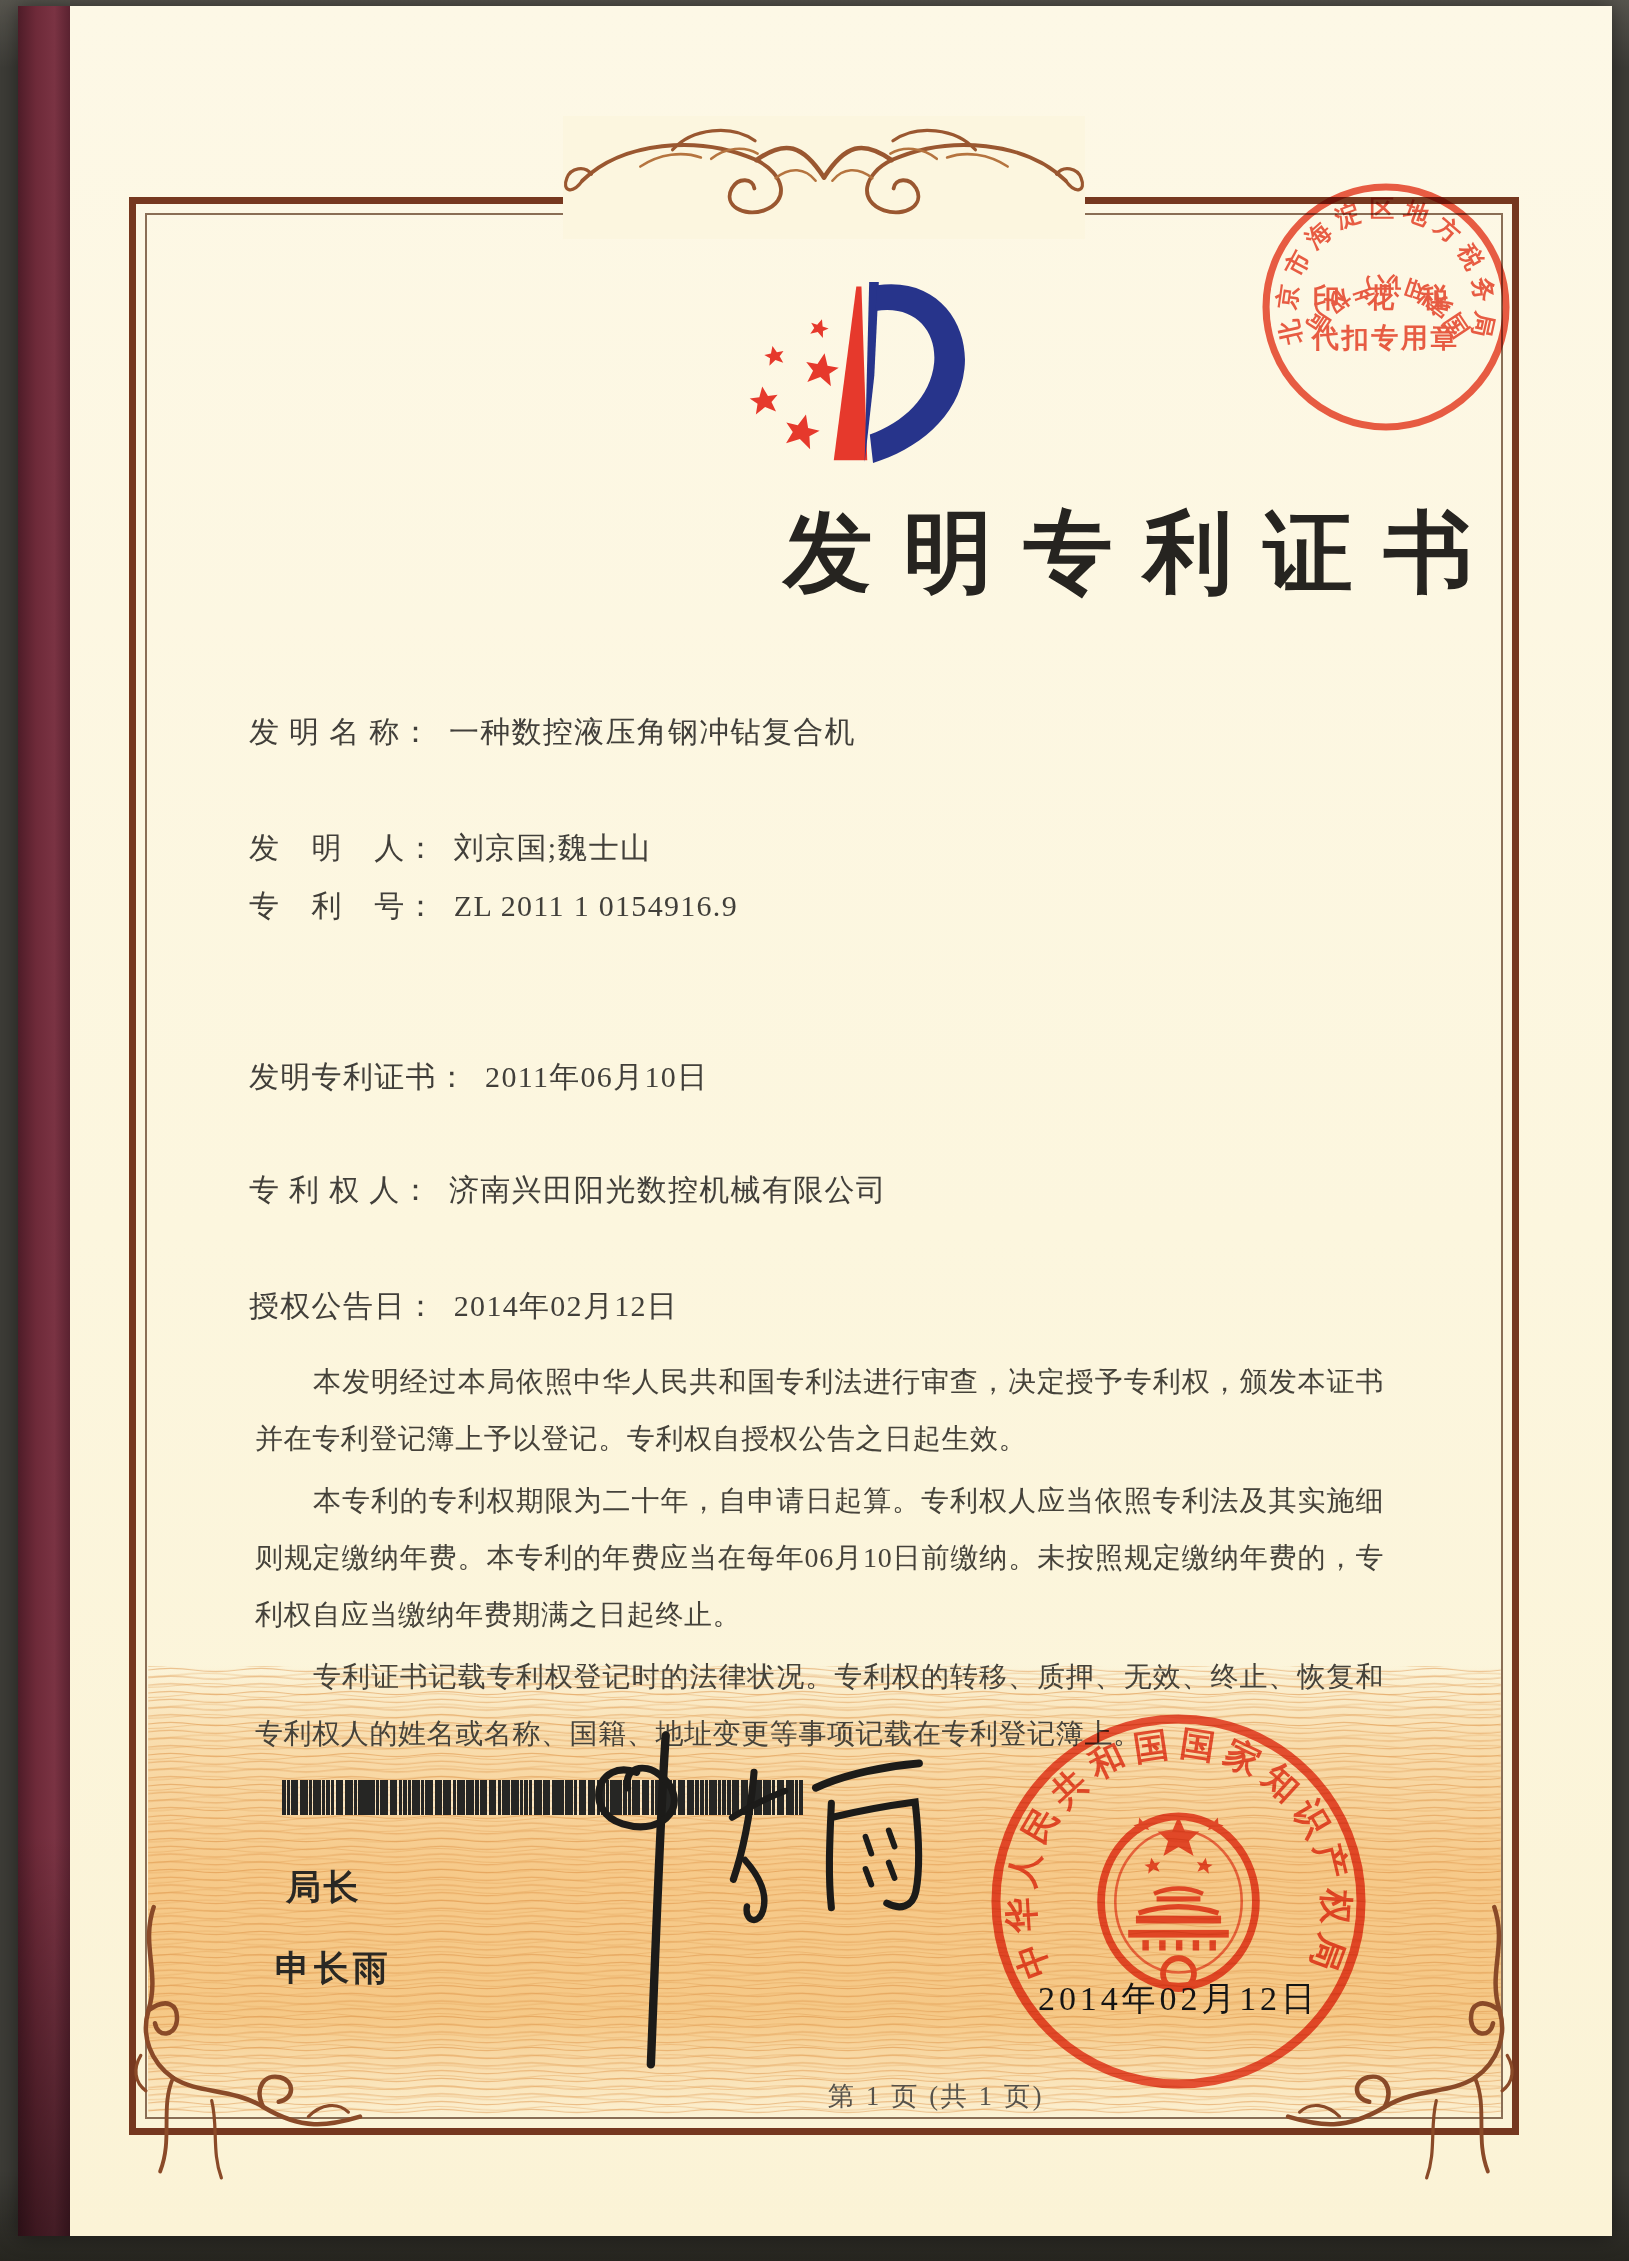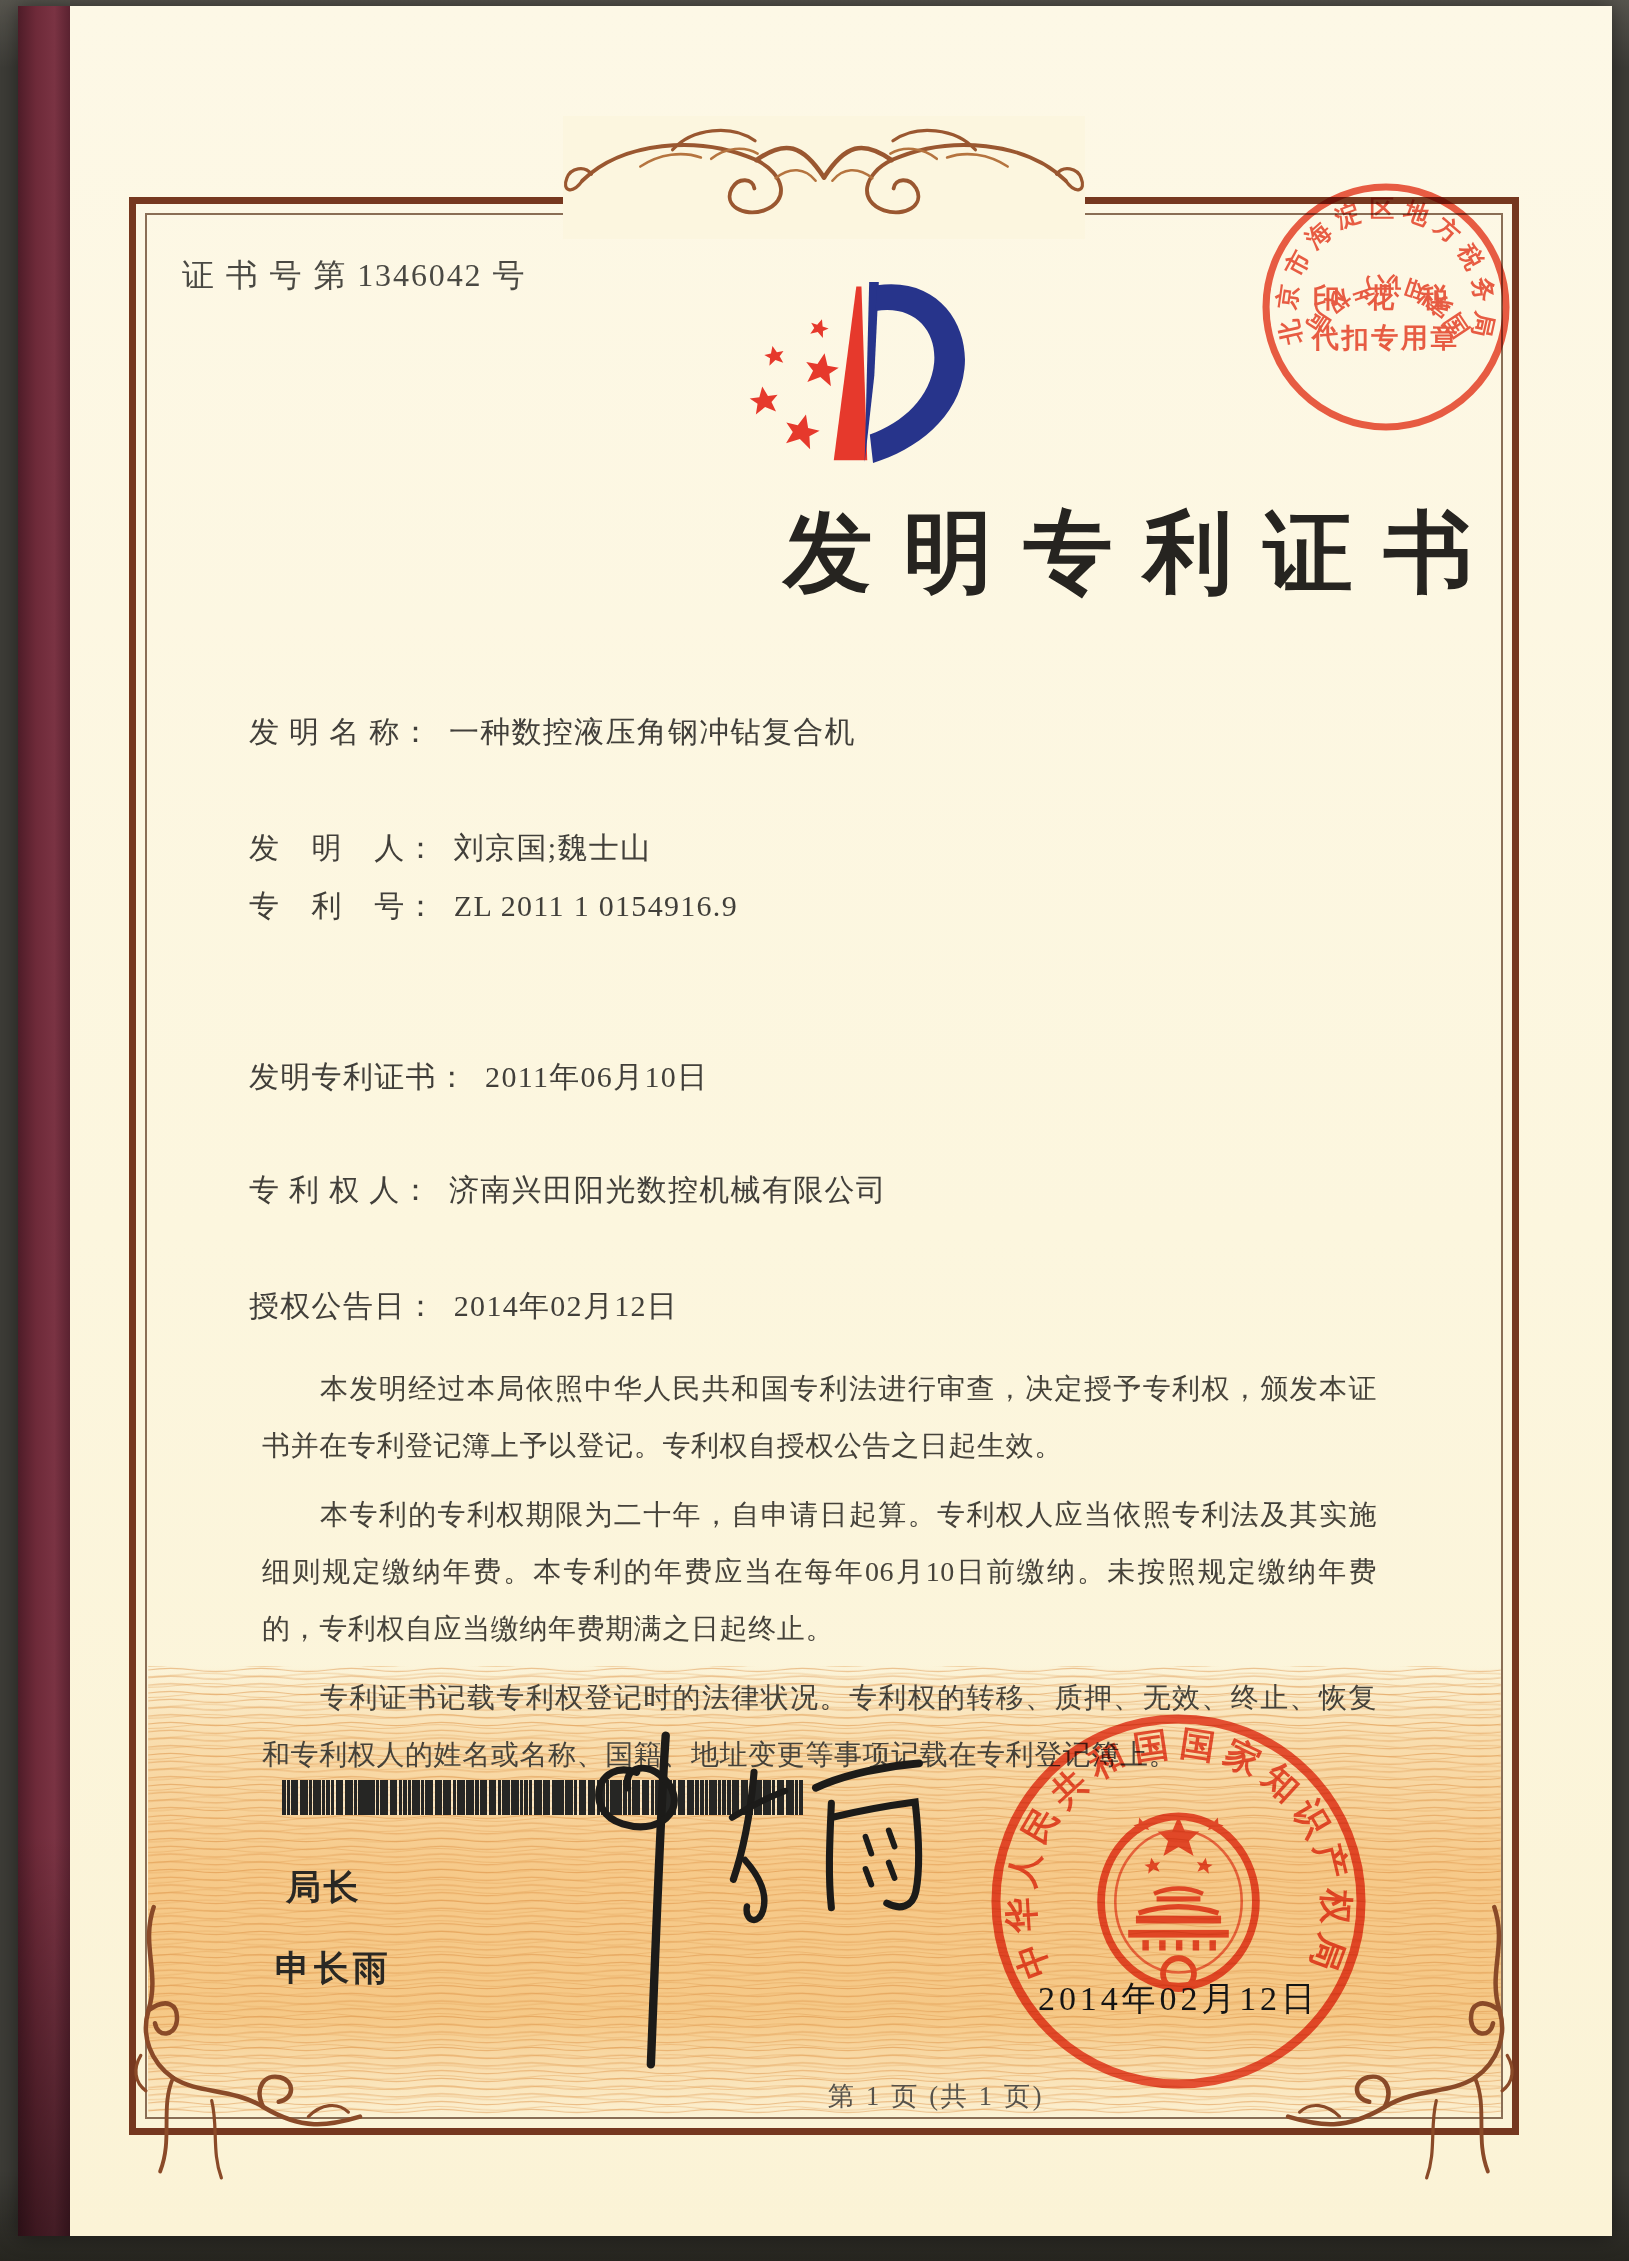--- a/index.html
+++ b/index.html
@@ -43,21 +43,21 @@
     font-size:89px;font-weight:700;color:#262420;letter-spacing:31px;
     transform:translateX(-15.5px);white-space:nowrap;
   }
   .frow{position:absolute;left:231px;font-size:30px;color:#413f3a;white-space:nowrap;letter-spacing:1.3px;}
   .frow .fvalue{margin-left:17px;}
   #paragraphs{
     position:absolute;left:232px;top:1342px;width:1139px;
     font-size:28px;line-height:57px;color:#45423a;letter-spacing:0.6px;
     text-align:justify;
   }
-  #paragraphs p{margin:12px;text-indent:58px;}
+  #paragraphs p{margin:5px;text-indent:58px;}
   #barcode{
     position:absolute;left:264px;top:1774px;width:521px;height:35px;
     background-color:rgba(253,248,232,.45);
     background-image:
       repeating-linear-gradient(90deg,#262624 0 2.6px,rgba(0,0,0,0) 2.6px 4.5px),
       repeating-linear-gradient(90deg,#262624 0 1.3px,rgba(0,0,0,0) 1.3px 7px),
       repeating-linear-gradient(90deg,#262624 0 3.9px,rgba(0,0,0,0) 3.9px 11px);
   }
   #signer-title{position:absolute;left:268px;top:1858px;font-size:35px;color:#2a2824;
     font-family:"Liberation Sans","DejaVu Sans",sans-serif;font-weight:600;letter-spacing:2.6px;}
@@ -113,21 +113,20 @@
       <path d="M30,100 C14,122 -2,116 6,96 C12,80 34,76 44,90" stroke-width="5"></path>
       <path d="M170,52 C200,18 262,12 298,38" stroke-width="5"></path>
       <path d="M300,68 C345,36 372,44 405,95" stroke-width="7"></path>
       <path d="M230,66 C252,48 282,46 302,58" stroke="#b5743f" stroke-width="4"></path>
       <path d="M120,78 C150,58 186,54 214,64" stroke="#b5743f" stroke-width="4"></path>
       <path d="M330,96 C352,78 376,80 392,100" stroke="#b5743f" stroke-width="4"></path>
     </g>
     <use href="#lhalf" transform="translate(810,0) scale(-1,1)"></use>
   </svg>
 
-  <div id="cert-no">证 书 号 第 1346042 号</div>
 
   <svg id="logo" viewBox="0 0 400 345">
     <defs>
       <path id="st1" d="M0,-10 L2.94,-3.09 9.51,-3.09 4.76,1.18 6.88,8.09 0,4 -6.88,8.09 -4.76,1.18 -9.51,-3.09 -2.94,-3.09 Z"></path>
     </defs>
     <g>
       <polygon points="230,32 238,32 247,302 195,302" fill="#e6392c"></polygon>
     </g>
     <g fill="#27348b">
       <polygon points="250,25 265,25 258,170 243,305"></polygon>

